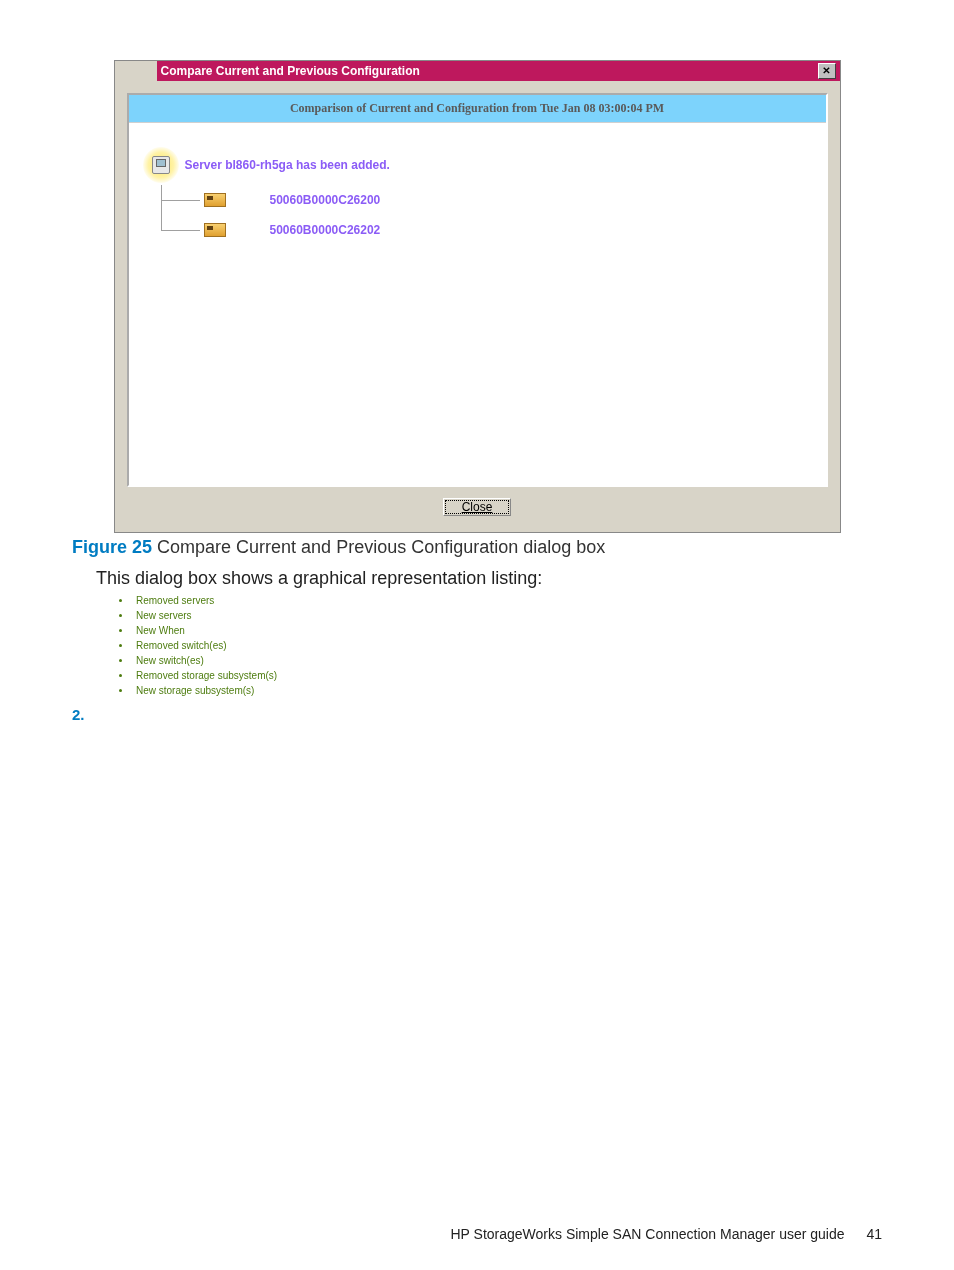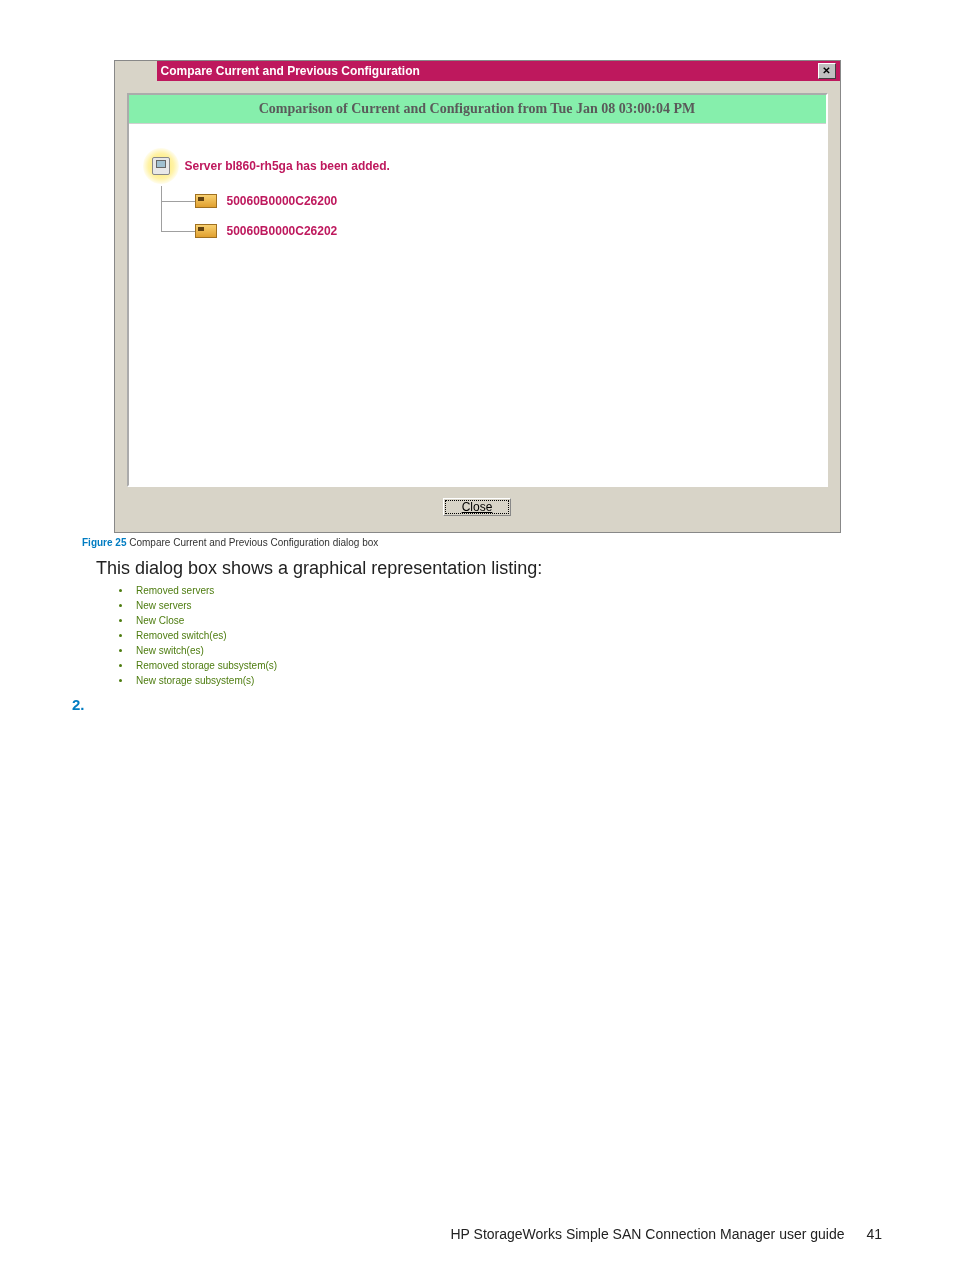--- a/index.html
+++ b/index.html
@@ -57,24 +57,24 @@
   .panel {
     border: 2px inset #fff;
     background: #ffffff;
     padding: 0;
     height: 390px;
   }
   .panel-header {
     text-align: center;
     font-family: "Times New Roman", serif;
     font-weight: bold;
-    font-size: 14px;
+    font-size: 12px;
     color: #5a5a5a;
     padding: 6px 8px;
-    background: #86efac;
+    background: #7dd3fc;
     border-bottom: 1px solid #d0d0d0;
   }
   .tree {
     padding: 30px 20px 20px 20px;
     font-family: Tahoma, Arial, sans-serif;
     font-size: 12px;
     font-weight: bold;
   }
   .tree-root {
     display: flex;
@@ -138,57 +138,58 @@
   }
   .tree-child:before {
     content: "";
     position: absolute;
     left: 0;
     top: 50%;
     width: 38px;
     border-top: 1px solid #a0a0a0;
   }
   .tree-child .child-content {
-    margin-left: 33px;
-    display: flex;
-    align-items: center;
+    margin-left: 42px;
+    display: flex;
+    align-items: center;
+    gap: 34px;
   }
   .tree-child:last-child:after {
     content: "";
     position: absolute;
     left: -1px;
     top: calc(50% + 1px);
     bottom: -20px;
     width: 2px;
     background: #fff;
   }
-  .blue-text { color: #be185d; }
+  .blue-text { color: #8b5cf6; }
   .button-row {
     text-align: center;
     padding: 10px 0 4px 0;
     background: #d8d4c8;
   }
   .close-button {
     font-family: Tahoma, Arial, sans-serif;
     font-size: 12px;
     background: #d8d4c8;
     border: 1px solid #888;
     border-top-color: #fff;
     border-left-color: #fff;
     padding: 1px 18px;
     outline: 1px dotted #000;
     outline-offset: -3px;
   }
   .close-button span { text-decoration: underline; text-decoration-color: #000; }
 
   .caption {
     font-family: Arial, Helvetica, sans-serif;
-    font-size: 10px;
+    font-size: 18px;
     color: #333;
-    margin: 4px 0 10px 10px;
+    margin: 4px 0 10px 0;
   }
   .caption .fig-label {
     color: #007cc2;
     font-weight: bold;
   }
   .body-text {
     font-family: Arial, Helvetica, sans-serif;
     font-size: 18px;
     color: #222;
     margin-left: 24px;
@@ -277,21 +278,21 @@
     <span class="fig-label">Figure 25</span>
     <span> </span>
     <span>Compare Current and Previous Configuration dialog box</span>
   </div>
 
   <div class="body-text">This dialog box shows a graphical representation listing:</div>
 
   <ul class="bullets">
     <li>Removed servers</li>
     <li>New servers</li>
-    <li>New Close</li>
+    <li>New When</li>
     <li>Removed switch(es)</li>
     <li>New switch(es)</li>
     <li>Removed storage subsystem(s)</li>
     <li>New storage subsystem(s)</li>
   </ul>
 
   <div class="step">
     <div class="step-num">2.</div>
   </div>
 

